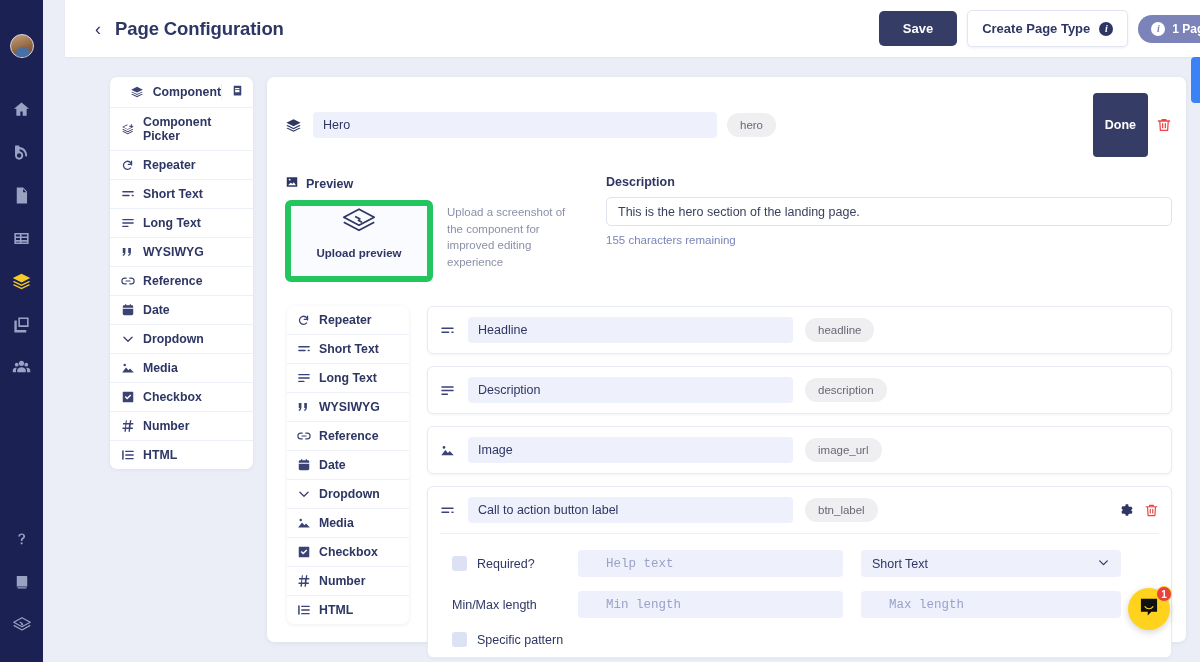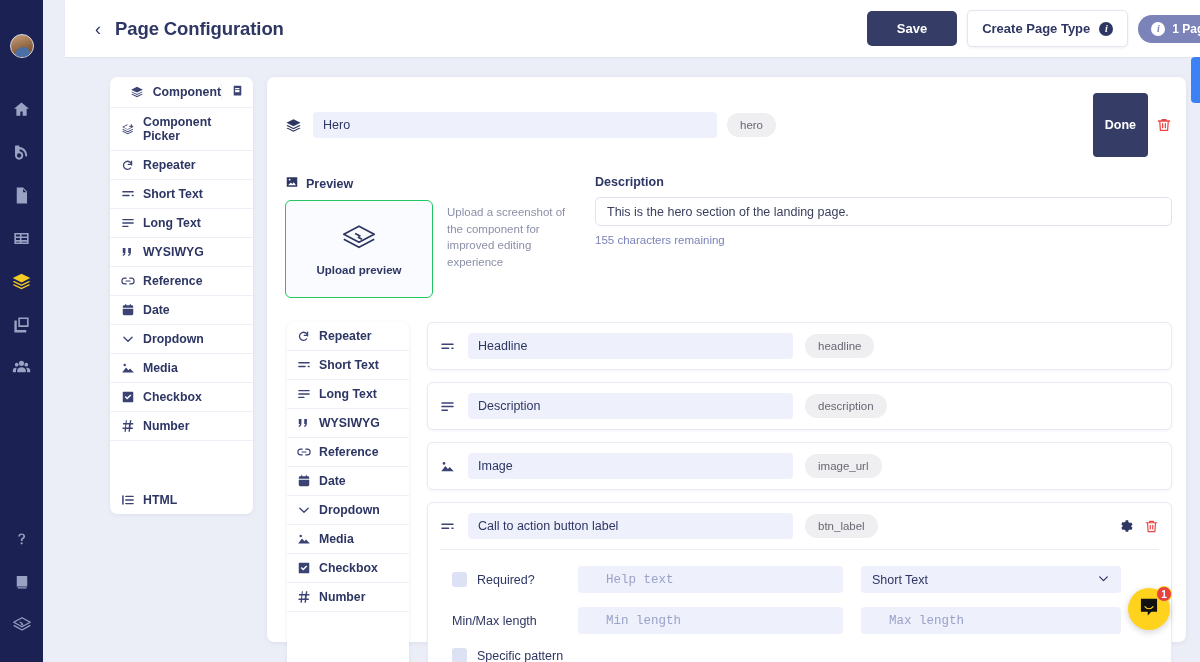--- a/index.html
+++ b/index.html
@@ -58,21 +58,21 @@
   .page-title {
     font-size: 18.5px; font-weight: 700; color: #2e3663; letter-spacing: -0.1px;
   }
   .topbar-right {
     margin-left: auto; display: flex; align-items: center; gap: 10px;
     padding-right: 0;
   }
   .btn-save {
     background: #353c66; color: #ffffff;
     font-size: 13px; font-weight: 700;
-    padding: 10px 30px; border-radius: 5px; border: none; cursor: pointer;
+    padding: 10px 24px; border-radius: 5px; border: none; cursor: pointer;
   }
   .btn-create {
     background: #ffffff; color: #2e3663;
     font-size: 13px; font-weight: 700;
     padding: 10px 14px; border-radius: 5px;
     border: 1px solid #e3e6f2; cursor: pointer;
     display: flex; align-items: center; gap: 9px;
     box-shadow: 0 1px 3px rgba(27,33,82,.07);
     text-align: center;
   }
@@ -112,21 +112,21 @@
     box-shadow: 0 1px 4px rgba(27,33,82,.07);
     align-self: flex-start;
     overflow: hidden;
   }
   .pal-row {
     display: flex; align-items: center; gap: 8px;
     padding: 7px 10px; font-size: 12.3px; font-weight: 700; color: #2e3663;
     border-bottom: 1px solid #eef0f7; cursor: pointer;
     min-height: 27px;
   }
-  .pal-row:last-child { border-bottom: none; margin-top: 45px; }
+  .pal-row:last-child { border-bottom: none; }
   .pal-row .ic { width: 15px; display:flex; align-items:center; justify-content:center; color:#3b4374; flex:0 0 15px;}
   .pal-row-head { justify-content: flex-end; gap:0; padding-right:0; }
   .pal-head-left { display:flex; align-items:center; gap:8px; }
   .book-btn {
     width: 32px; align-self: stretch; display:flex; align-items:center; justify-content:center;
     border-left: 1px solid #eef0f7; cursor:pointer; color:#3b4374;
   }
 
   
   .card {
@@ -150,30 +150,30 @@
     border-radius:16px; padding:6px 13px;
   }
   .comp-head-right { margin-left:auto; display:flex; align-items:center; gap:8px; }
   .btn-done {
     background:#353c66; color:#fff; font-size:12.5px; font-weight:700;
     border:none; border-radius:4px; padding:25px 12px; cursor:pointer;
   }
   .trash-red { color:#ef4444; cursor:pointer; display:flex; }
 
   
-  .pd-row { display:flex; margin-top: 18px; gap: 0; }
+  .pd-row { display:flex; margin-top: 18px; gap: 11px; }
   .preview-col { width: 310px; flex:0 0 310px; }
   .sec-label {
     display:flex; align-items:center; gap:7px;
     font-size:12.5px; font-weight:700; color:#2e3663; margin-bottom:8px;
   }
   .upload-box {
-    width: 148px; height: 98px; background:#fafbfe;
-    border:1px solid #22c55e; border-radius:6px;
-    display:flex; flex-direction:column; align-items:center; justify-content:center;
+    width: 148px; height: 82px; background:#fafbfe;
+    border:6px solid #22c55e; border-radius:6px;
+    display:flex; flex-direction:column; align-items:center; 
     gap:7px; cursor:pointer;
   }
   .upload-box span { font-size:11.5px; font-weight:700; color:#2e3663; }
   .preview-inner { display:flex; gap:14px; }
   .upload-hint {
     font-size:11.5px; color:#8b90a8; line-height:1.45; width:125px; padding-top:4px;
   }
   .desc-col { flex:1 1 auto; }
   .desc-input {
     width: 100%; height: 29px; background:#ffffff;

